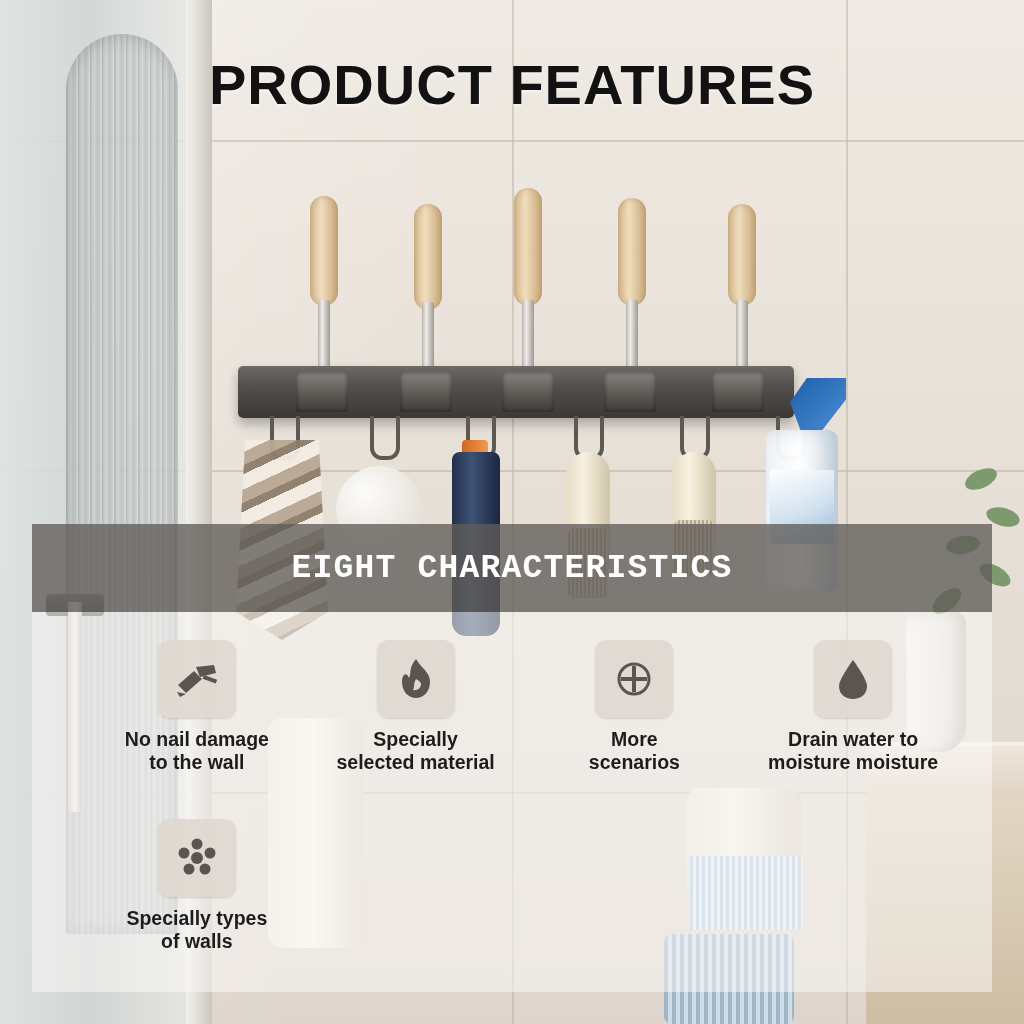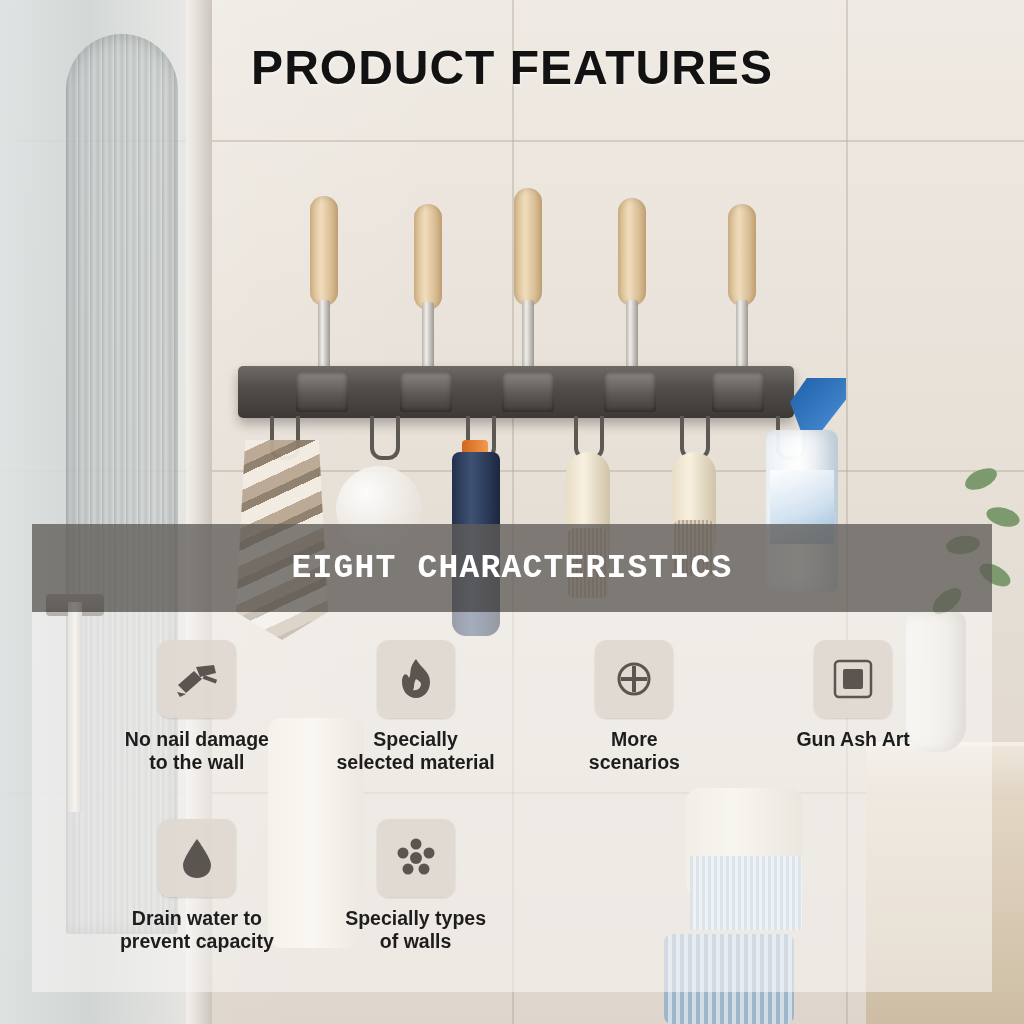--- a/index.html
+++ b/index.html
@@ -237,23 +237,23 @@
     position: absolute;
     left: 664px; top: 934px;
     width: 130px; height: 90px;
     border-radius: 8px;
     background: repeating-linear-gradient(90deg, #9fb6c9 0, #9fb6c9 4px, #cfdde8 4px, #cfdde8 8px);
   }
 
   
   .title {
     position: absolute;
-    left: 0; right: 0; top: 40px;
+    left: 0; right: 0; top: 52px;
     text-align: center;
-    font-size: 48px;
+    font-size: 56px;
     font-weight: bold;
     letter-spacing: 1px;
     color: #121212;
     text-shadow: 0 2px 3px rgba(255,255,255,0.55);
   }
 
   .band {
     position: absolute;
     left: 32px; top: 524px;
     width: 960px; height: 88px;
@@ -430,42 +430,31 @@
           <rect x="20" y="9" width="4" height="26" fill="#5a5550"></rect>
           <rect x="9" y="20" width="26" height="4" fill="#5a5550"></rect>
         </svg>
       </div>
       <div class="cap">
         <span>More</span><br>
         <span>scenarios</span>
       </div>
     </div>
 
-    <div class="cell">
-      <div class="icon-box">
-        <svg width="42" height="42" viewBox="0 0 42 42">
-          <rect x="3" y="3" width="36" height="36" rx="4" fill="none" stroke="#5a5550" stroke-width="2.5"></rect>
-          <rect x="11" y="11" width="20" height="20" rx="2" fill="#5a5550"></rect>
-        </svg>
-      </div>
-      <div class="cap">
-        <span>Gun Ash Art</span>
-      </div>
-    </div>
 
 
     <div class="cell">
       <div class="icon-box">
         <svg width="36" height="44" viewBox="0 0 36 44">
           <path d="M18 3 C18 3 4 22 4 29 C4 37 10 42 18 42 C26 42 32 37 32 29 C32 22 18 3 18 3 Z" fill="#5a5550"></path>
         </svg>
       </div>
       <div class="cap">
         <span>Drain water to</span><br>
-        <span>prevent capacity</span>
+        <span>moisture moisture</span>
       </div>
     </div>
 
 
     <div class="cell">
       <div class="icon-box">
         <svg width="44" height="44" viewBox="0 0 44 44">
           <circle cx="22" cy="22" r="6" fill="#5a5550"></circle>
           <circle cx="22" cy="8" r="5.5" fill="#5a5550"></circle>
           <circle cx="35" cy="17" r="5.5" fill="#5a5550"></circle>

